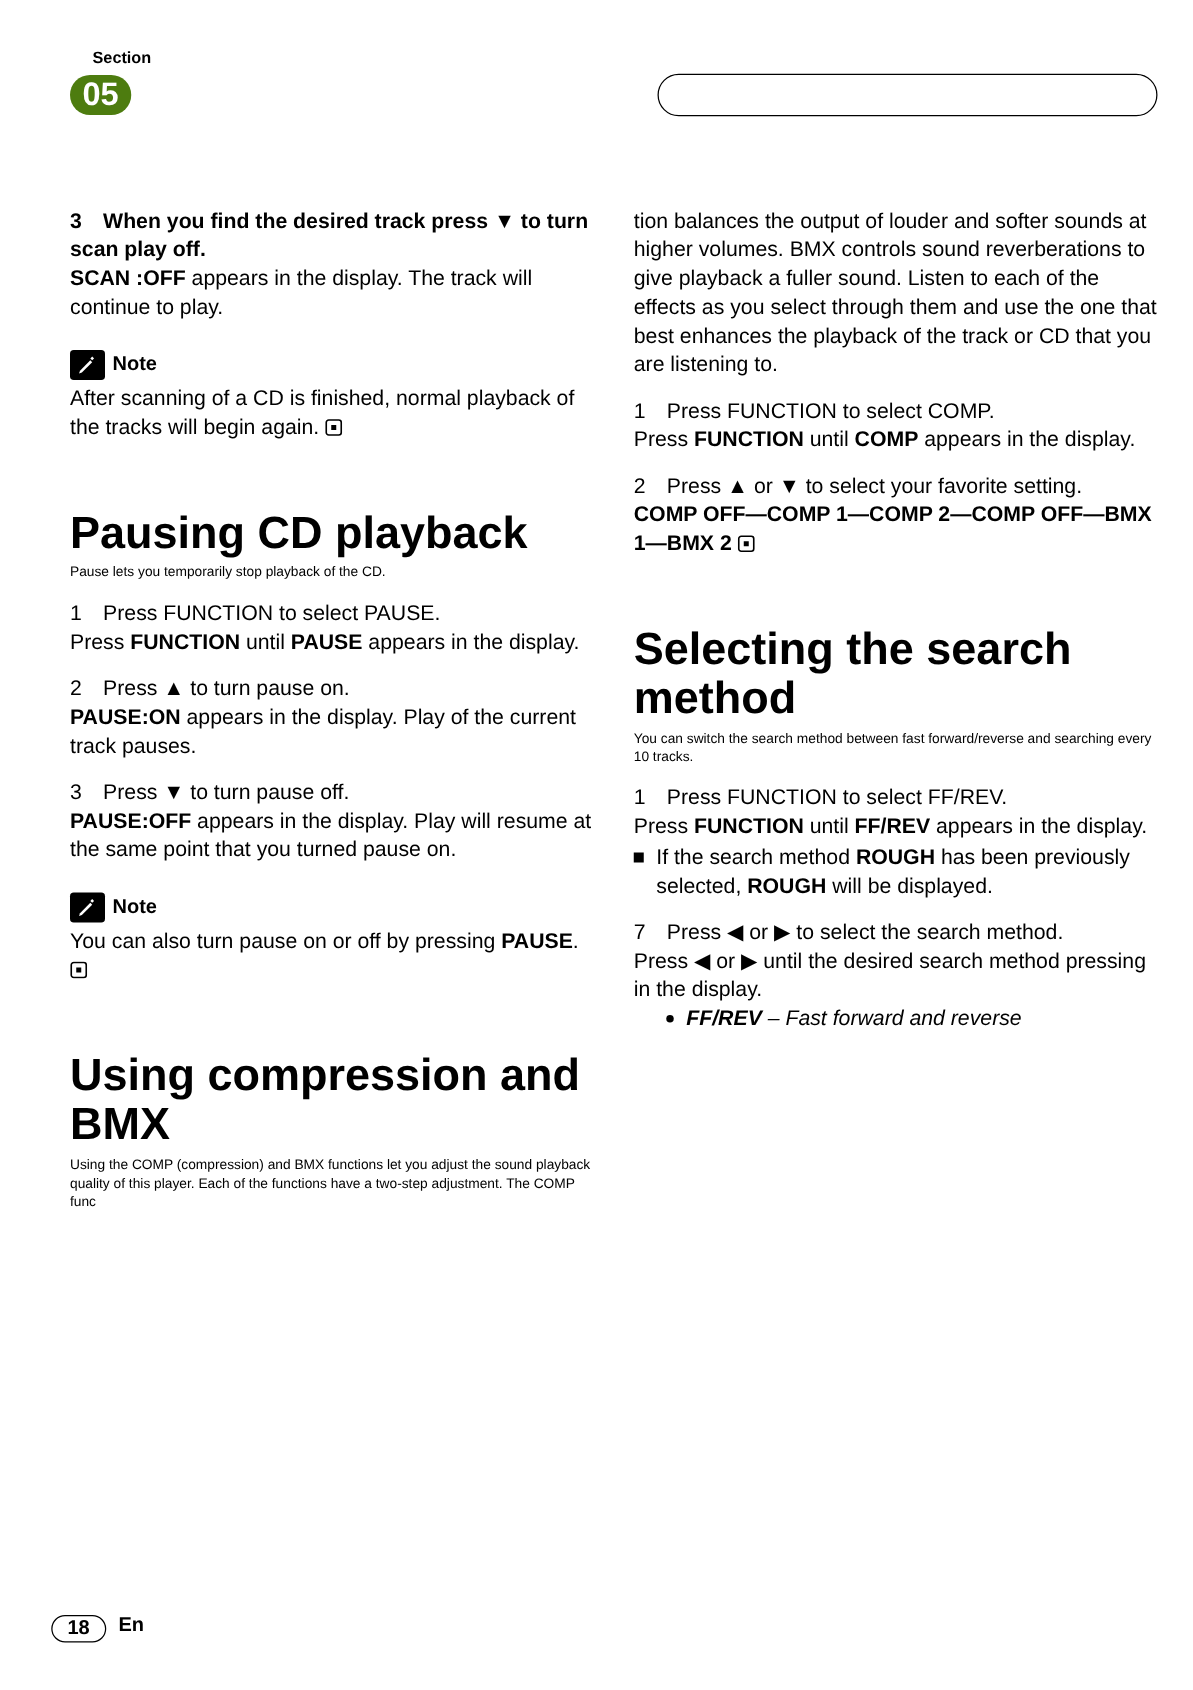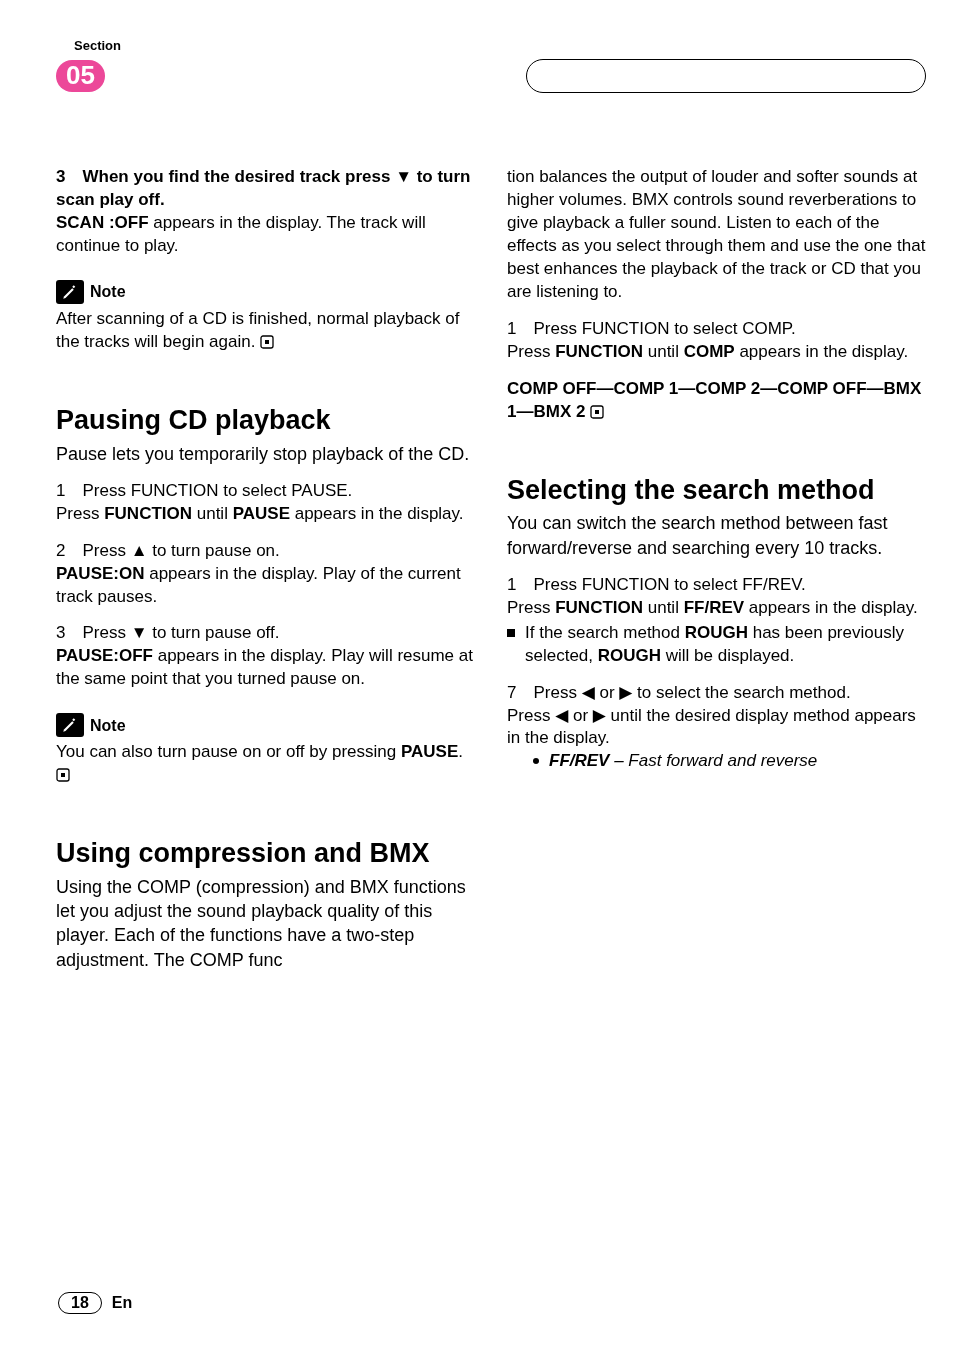--- a/index.html
+++ b/index.html
@@ -1,42 +1,42 @@
 <!DOCTYPE html>
 <html><head>
 <meta charset="utf-8">
 <style>
   * { box-sizing: border-box; margin: 0; padding: 0; }
   html, body { width: 954px; height: 1352px; background: #fff; font-family: Arial, Helvetica, sans-serif; color: #000; }
   .page { padding: 38px 28px 0 56px; position: relative; height: 100%; }
   .section-label { font-size: 13px; font-weight: bold; margin-left: 18px; }
   .header-row { display: flex; align-items: center; margin-top: 2px; margin-bottom: 70px; }
-  .badge { background: #ec4899; color: #fff; font-weight: bold; font-size: 26px; border-radius: 16px; padding: 2px 10px 4px 10px; line-height: 1; margin-right: 6px; min-width: 44px; text-align: center; }
+  .badge { background: #4d7c0f; color: #fff; font-weight: bold; font-size: 26px; border-radius: 16px; padding: 2px 10px 4px 10px; line-height: 1; margin-right: 6px; min-width: 44px; text-align: center; }
   .chapter-title-wrap { display: flex; align-items: center; }
   .chapter-title { font-size: 26px; font-weight: 900; border: 2px solid #000; border-radius: 22px; padding: 2px 160px 4px 16px; line-height: 1.2; position: relative; left: -14px; z-index: -1; }
   .empty-pill { border: 1.5px solid #000; border-radius: 22px; width: 400px; height: 34px; margin-left: auto; }
   .columns { display: flex; gap: 32px; }
   .col { width: 50%; font-size: 17px; line-height: 1.35; }
   .step { margin-top: 0; }
   .step .lead { font-weight: bold; }
   .body-text { }
   .note-row { display: flex; align-items: center; gap: 6px; margin-top: 22px; margin-bottom: 4px; }
   .note-icon { width: 28px; height: 24px; background: #000; color: #fff; display: flex; align-items: center; justify-content: center; border-radius: 3px; }
   .note-label { font-weight: bold; font-size: 16px; }
-  .h2 { font-size: 27px; font-weight: 900; margin-top: 50px; margin-bottom: 6px; line-height: 1.1; }
+  .h2 { font-size: 36px; font-weight: 900; margin-top: 50px; margin-bottom: 6px; line-height: 1.1; }
   .h2.first { margin-top: 50px; }
-  .sub { font-size: 18px; }
+  .sub { font-size: 11px; }
   .block { margin-top: 14px; }
   .bullet-row { display: flex; gap: 10px; margin-top: 2px; }
   .square { width: 8px; height: 8px; background: #000; margin-top: 7px; flex-shrink: 0; }
   .indent-list { padding-left: 26px; font-style: italic; }
   .indent-list .li { display: flex; gap: 10px; }
   .dot { width: 6px; height: 6px; background: #000; border-radius: 50%; margin-top: 8px; flex-shrink: 0; }
   .end-icon { display: inline-block; vertical-align: -2px; }
-  .footer { position: absolute; bottom: 38px; left: 58px; display: flex; align-items: center; gap: 10px; }
+  .footer { position: absolute; bottom: 38px; left: 41px; display: flex; align-items: flex-start; gap: 10px; }
   .page-num { border: 1.5px solid #000; border-radius: 14px; padding: 1px 12px; font-weight: bold; font-size: 16px; }
   .lang { font-size: 16px; font-weight: bold; }
   b { font-weight: bold; }
 </style>
 </head>
 <body>
 
 <div class="page">
   <div class="section-label">Section</div>
   <div class="header-row">
@@ -105,41 +105,42 @@
 
     <div class="col">
       <p>tion balances the output of louder and softer sounds at higher volumes. BMX controls sound reverberations to give playback a fuller sound. Listen to each of the effects as you select through them and use the one that best enhances the playback of the track or CD that you are listening to.</p>
 
       <div class="block">
         <p><span class="lead">1 Press FUNCTION to select COMP.</span></p>
         <p><span>Press </span><b>FUNCTION</b><span> until </span><b>COMP</b><span> appears in the display.</span></p>
       </div>
 
       <div class="block">
+        <p><span class="lead">2 Press ▲ or ▼ to select your favorite setting.</span></p>
         <p><b>COMP OFF—COMP 1—COMP 2—COMP OFF—BMX 1—BMX 2</b> <span class="end-icon"><svg width="14" height="14" viewBox="0 0 14 14">
                 <rect x="1" y="1" width="12" height="12" rx="2" fill="none" stroke="#000" stroke-width="1.3"></rect>
                 <rect x="5" y="5" width="4" height="4" fill="#000"></rect>
               </svg></span></p>
       </div>
 
       <h2 class="h2">Selecting the search method</h2>
       <p class="sub">You can switch the search method between fast forward/reverse and searching every 10 tracks.</p>
 
       <div class="block">
         <p><span class="lead">1 Press FUNCTION to select FF/REV.</span></p>
         <p><span>Press </span><b>FUNCTION</b><span> until </span><b>FF/REV</b><span> appears in the display.</span></p>
         <div class="bullet-row">
           <div class="square"></div>
           <p><span>If the search method </span><b>ROUGH</b><span> has been previously selected, </span><b>ROUGH</b><span> will be displayed.</span></p>
         </div>
       </div>
 
       <div class="block">
         <p><span class="lead">7 Press ◀ or ▶ to select the search method.</span></p>
-        <p>Press ◀ or ▶ until the desired display method appears in the display.</p>
+        <p>Press ◀ or ▶ until the desired search method pressing in the display.</p>
         <div class="indent-list">
           <div class="li">
               <div class="dot"></div>
               <p><b>FF/REV</b><span> – Fast forward and reverse</span></p>
             </div>
         </div>
       </div>
     </div>
   </div>
 

